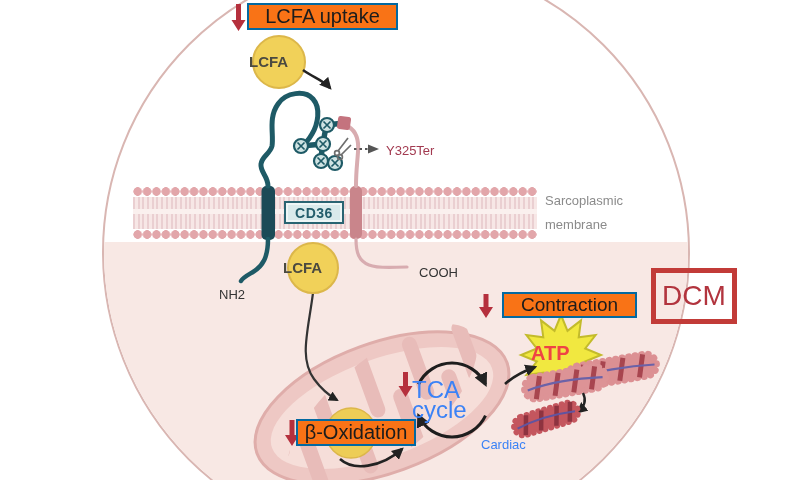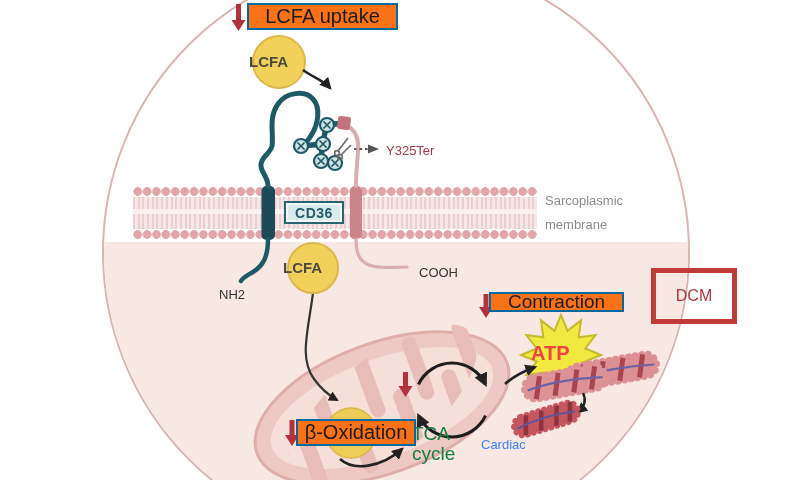--- a/index.html
+++ b/index.html
@@ -20,38 +20,38 @@
     background-image:linear-gradient(180deg,rgba(250,240,238,0) 0 12px,#faf0ee 12px 17px,rgba(250,240,238,0) 17px),
       repeating-linear-gradient(90deg,#eacfd1 0 2px,#f7e7e6 2px 4.7px);}
 
   svg.overlay{position:absolute;left:0;top:0;z-index:3;}
 
   
   .lbl{z-index:5;color:#333;font-size:13px;line-height:23px;}
   .framed{z-index:5;background:#f97316;border:2px solid #0369a1;color:#1c1c1c;
     display:flex;align-items:center;justify-content:center;box-sizing:border-box;font-size:19px;}
   .box-lcfa-uptake{left:247px;top:3px;width:151px;height:27px;font-size:20px;}
-  .box-contraction{left:489px;top:292px;width:135px;height:20px;}
+  .box-contraction{left:502px;top:292px;width:135px;height:26px;}
   .box-beta{left:296px;top:419px;width:120px;height:27px;font-size:20px;}
   .box-cd36{left:284px;top:201px;width:60px;height:23px;z-index:5;background:#d9eaeb;
     border:2px solid #2a6472;box-shadow:inset 0 0 0 2px rgba(255,255,255,.55);
     color:#235d6b;font-weight:700;font-size:14px;letter-spacing:.5px;
     display:flex;align-items:center;justify-content:center;box-sizing:border-box;}
   .box-dcm{left:651px;top:268px;width:86px;height:56px;border:5px solid #c23b38;z-index:5;
-    color:#b2343e;font-size:16px;font-weight:500;display:flex;align-items:center;justify-content:center;
+    color:#b2343e;font-size:28px;font-weight:500;display:flex;align-items:center;justify-content:center;
     box-sizing:border-box;background:transparent;}
   .lbl-center{text-align:left;}
   .lbl-lcfa-top{left:249px;top:53px;width:60px;font-size:15px;font-weight:600;color:#4b4a40;line-height:17px;}
   .lbl-lcfa-inner{left:283px;top:259px;width:60px;font-size:15px;font-weight:600;color:#4b4a40;line-height:17px;}
   .lbl-y325{left:386px;top:139px;color:#a23a50;font-weight:500;}
   .lbl-membrane{left:545px;top:189px;color:#8b8b8b;line-height:24px;}
   .lbl-nh2{left:193px;top:283px;width:50px;margin-left:26px;}
   .lbl-cooh{left:419px;top:261px;}
   .lbl-atp{left:531px;top:342px;width:62px;font-size:20px;font-weight:600;color:#ef4444;}
-  .lbl-tca{left:412px;top:380px;width:80px;color:#15803d;line-height:20px;font-size:19px;margin-top:44px;}
+  .lbl-tca{left:412px;top:380px;width:80px;color:#3b82f6;line-height:20px;font-size:24px;}
   .lbl-myofibril{left:481px;top:434px;width:120px;color:#3b82f6;line-height:22px;}
 </style>
 </head>
 <body>
 
 <div class="canvas">
 
   <div class="abs cell-circle">
     <div class="cytoplasm"></div>
   </div>

